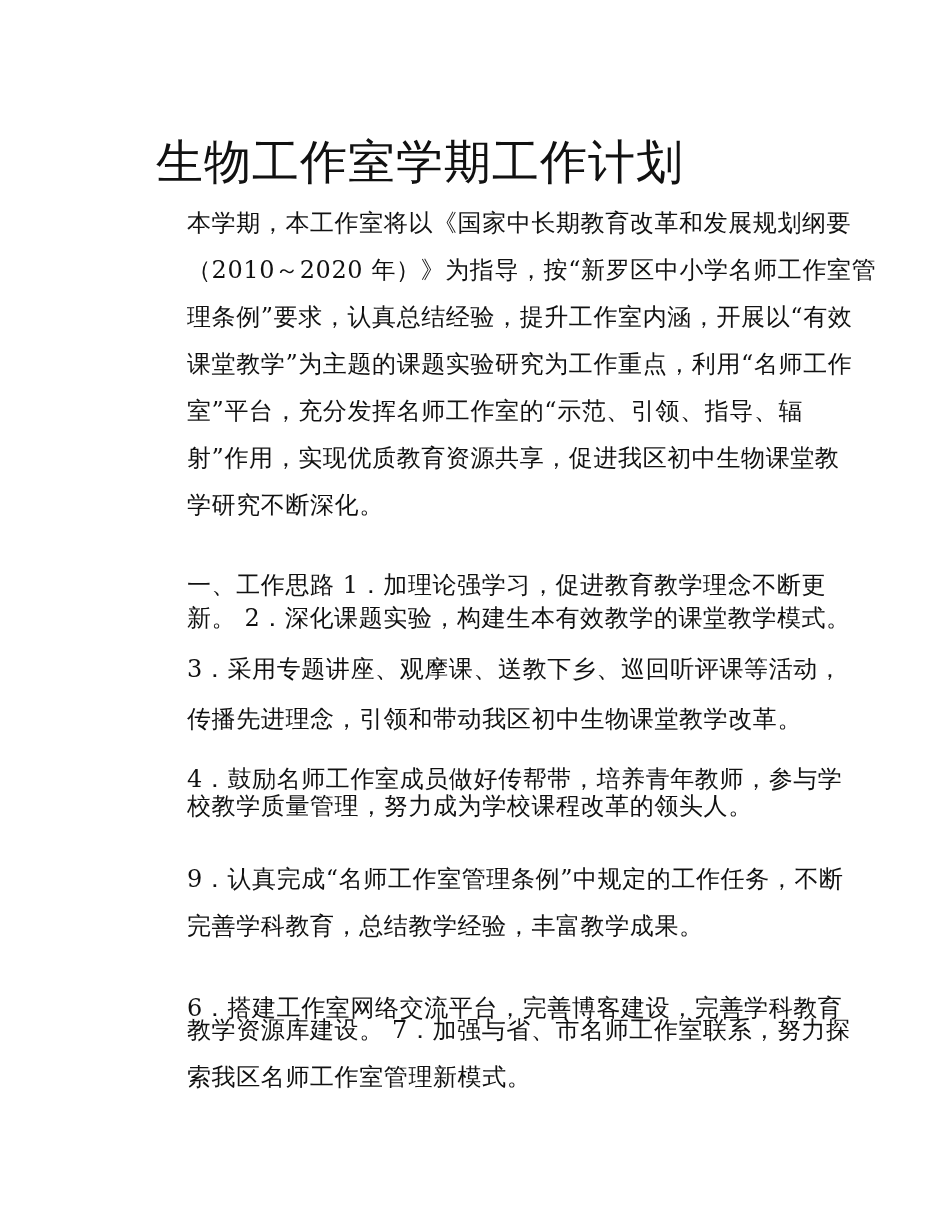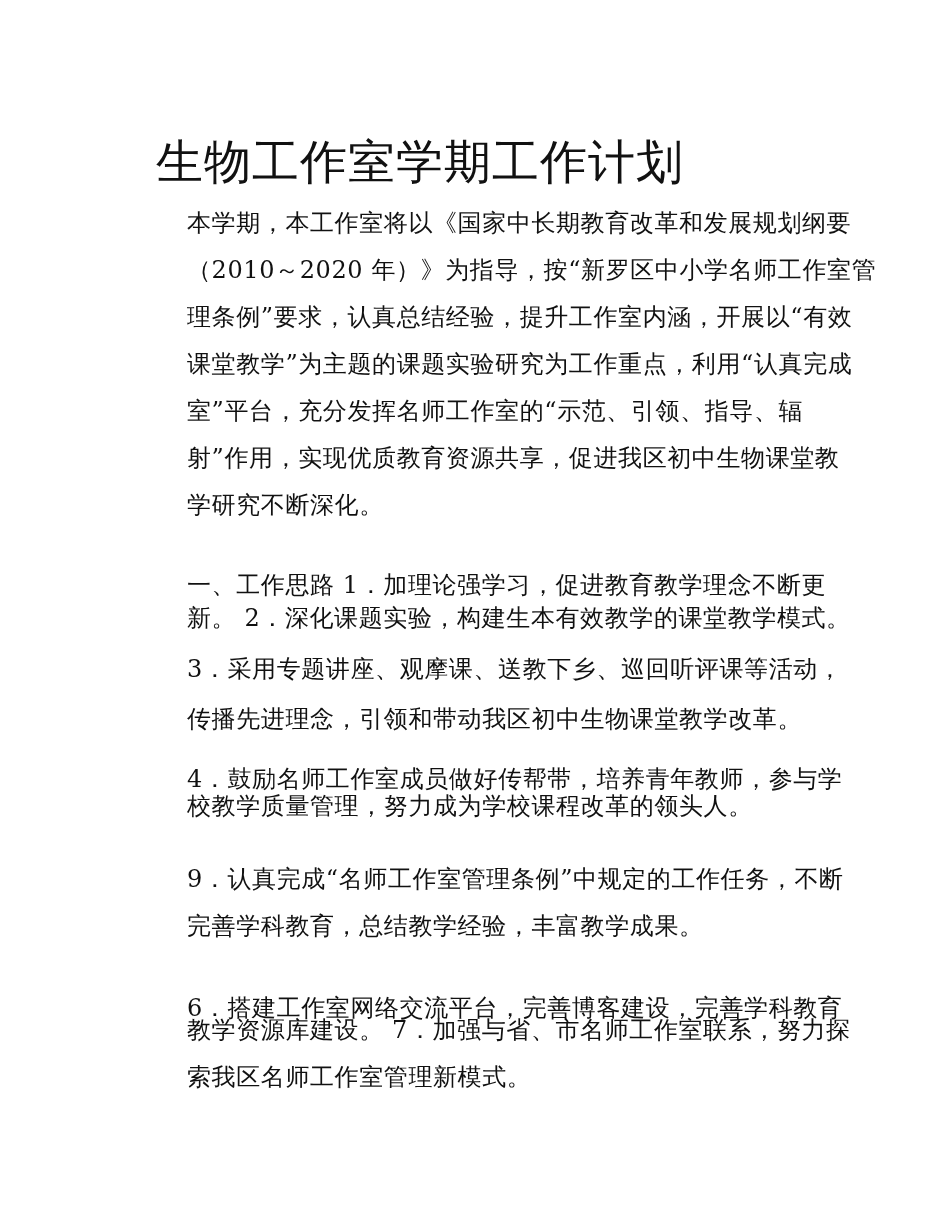--- a/index.html
+++ b/index.html
@@ -45,21 +45,21 @@
 </head>
 <body>
 
 <div class="page">
   <h1 class="title">生物工作室学期工作计划</h1>
 
   <div>
     <div class="line" style="top:206px">本学期，本工作室将以《国家中长期教育改革和发展规划纲要</div>
     <div class="line" style="top:253px">（2010～2020 年）》为指导，按“新罗区中小学名师工作室管</div>
     <div class="line" style="top:300px">理条例”要求，认真总结经验，提升工作室内涵，开展以“有效</div>
-    <div class="line" style="top:347px">课堂教学”为主题的课题实验研究为工作重点，利用“认真完成</div>
+    <div class="line" style="top:347px">课堂教学”为主题的课题实验研究为工作重点，利用“名师工作</div>
     <div class="line" style="top:394px">室”平台，充分发挥名师工作室的“示范、引领、指导、辐</div>
     <div class="line" style="top:441px">射”作用，实现优质教育资源共享，促进我区初中生物课堂教</div>
     <div class="line" style="top:488px">学研究不断深化。</div>
   </div>
 
   <div>
     <div class="line" style="top:568px">一、工作思路 1．加理论强学习，促进教育教学理念不断更</div>
     <div class="line" style="top:601px">新。 2．深化课题实验，构建生本有效教学的课堂教学模式。</div>
     <div class="line" style="top:652px">3．采用专题讲座、观摩课、送教下乡、巡回听评课等活动，</div>
     <div class="line" style="top:702px">传播先进理念，引领和带动我区初中生物课堂教学改革。</div>

